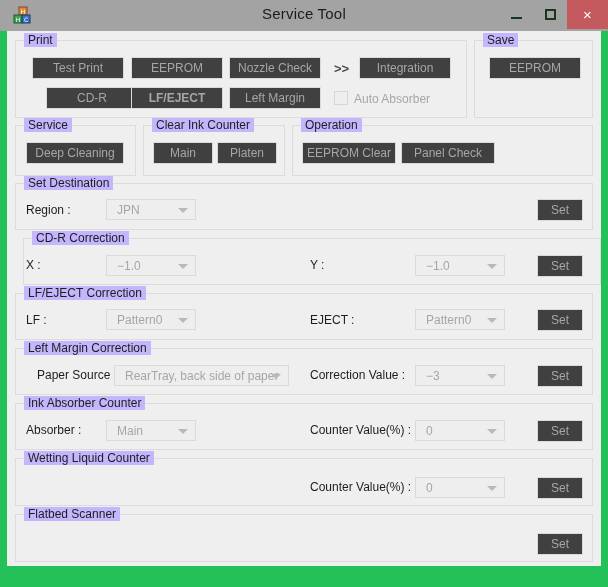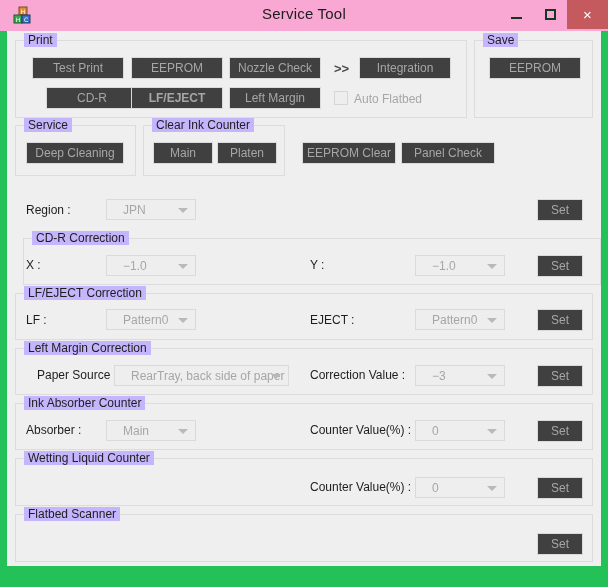--- a/index.html
+++ b/index.html
@@ -10,21 +10,21 @@
     overflow:hidden;
   }
   .window{
     position:absolute;left:0;top:0;width:608px;height:587px;
     background:#24c159;
     box-sizing:border-box;
   }
   
   .titlebar{
     position:absolute;left:0;top:0;width:608px;height:31px;
-    background:#f9a8d4;
+    background:#a3a3a3;
   }
   .app-icon{
     position:absolute;left:13px;top:6px;width:20px;height:20px;
   }
   .title-text{
     position:absolute;left:0;top:5px;width:608px;
     text-align:center;
     font-size:15px;color:#1c1c1c;
     font-family:"Liberation Sans", sans-serif;
     letter-spacing:.2px;
@@ -76,21 +76,21 @@
     white-space:nowrap;
   }
   .combo{
     position:absolute;
     box-sizing:border-box;
     border:1px solid #dadada;
     background:#eeeeef;
     color:#a6a6a6;
     font-size:12px;
     display:flex;align-items:center;
-    padding-left:16px;
+    padding-left:10px;
     font-family:"Liberation Sans", sans-serif;
     white-space:nowrap;
     overflow:hidden;
   }
   .combo .arrow{
     position:absolute;right:7px;top:50%;
     width:0;height:0;margin-top:-2px;
     border-left:5px solid transparent;
     border-right:5px solid transparent;
     border-top:5px solid #b9b9b9;
@@ -152,41 +152,47 @@
     </div>
     <div class="btn" style="left:25px;top:26px;width:92px;height:22px;">Test Print</div>
     <div class="btn" style="left:124px;top:26px;width:92px;height:22px;">EEPROM</div>
     <div class="btn" style="left:222px;top:26px;width:92px;height:22px;">Nozzle Check</div>
     <span class="sep" style="left:327px;top:30px;">&gt;&gt;</span>
     <div class="btn" style="left:352px;top:26px;width:92px;height:22px;">Integration</div>
     <div class="btn" style="left:25px;top:56px;width:92px;height:22px;margin-left:14px;">CD-R</div>
     <div class="btn" style="left:124px;top:56px;width:92px;height:22px;font-weight:bold;">LF/EJECT</div>
     <div class="btn" style="left:222px;top:56px;width:92px;height:22px;">Left Margin</div>
     <span class="chk-box" style="left:327px;top:60px;"></span>
-    <span class="lbl lbl-dim" style="left:347px;top:61px;">Auto Flatbed</span>
+    <span class="lbl lbl-dim" style="left:347px;top:61px;">Auto Absorber</span>
 
     <div class="group" style="left:467px;top:9px;width:119px;height:78px;">
       <span class="group-title">Save</span>
     </div>
     <div class="btn" style="left:482px;top:26px;width:92px;height:22px;">EEPROM</div>
 
     <div class="group" style="left:8px;top:94px;width:121px;height:51px;">
       <span class="group-title">Service</span>
     </div>
     <div class="btn" style="left:19px;top:111px;width:98px;height:22px;">Deep Cleaning</div>
 
     <div class="group" style="left:136px;top:94px;width:142px;height:51px;">
       <span class="group-title">Clear Ink Counter</span>
     </div>
     <div class="btn" style="left:146px;top:111px;width:60px;height:22px;">Main</div>
     <div class="btn" style="left:210px;top:111px;width:60px;height:22px;">Platen</div>
 
+    <div class="group" style="left:285px;top:94px;width:301px;height:51px;">
+      <span class="group-title">Operation</span>
+    </div>
     <div class="btn" style="left:295px;top:111px;width:94px;height:22px;">EEPROM Clear</div>
     <div class="btn" style="left:394px;top:111px;width:94px;height:22px;">Panel Check</div>
 
+    <div class="group" style="left:8px;top:152px;width:578px;height:47px;">
+      <span class="group-title">Set Destination</span>
+    </div>
     <span class="lbl" style="left:19px;top:172px;">Region :</span>
     <div class="combo" style="left:99px;top:168px;width:90px;height:21px;">
       <span>JPN</span>
       <span class="arrow"></span>
     </div>
     <div class="btn" style="left:530px;top:168px;width:46px;height:22px;">Set</div>
 
     <div class="group" style="left:16px;top:207px;width:578px;height:47px;padding-left:16px;">
       <span class="group-title">CD-R Correction</span>
     </div>

